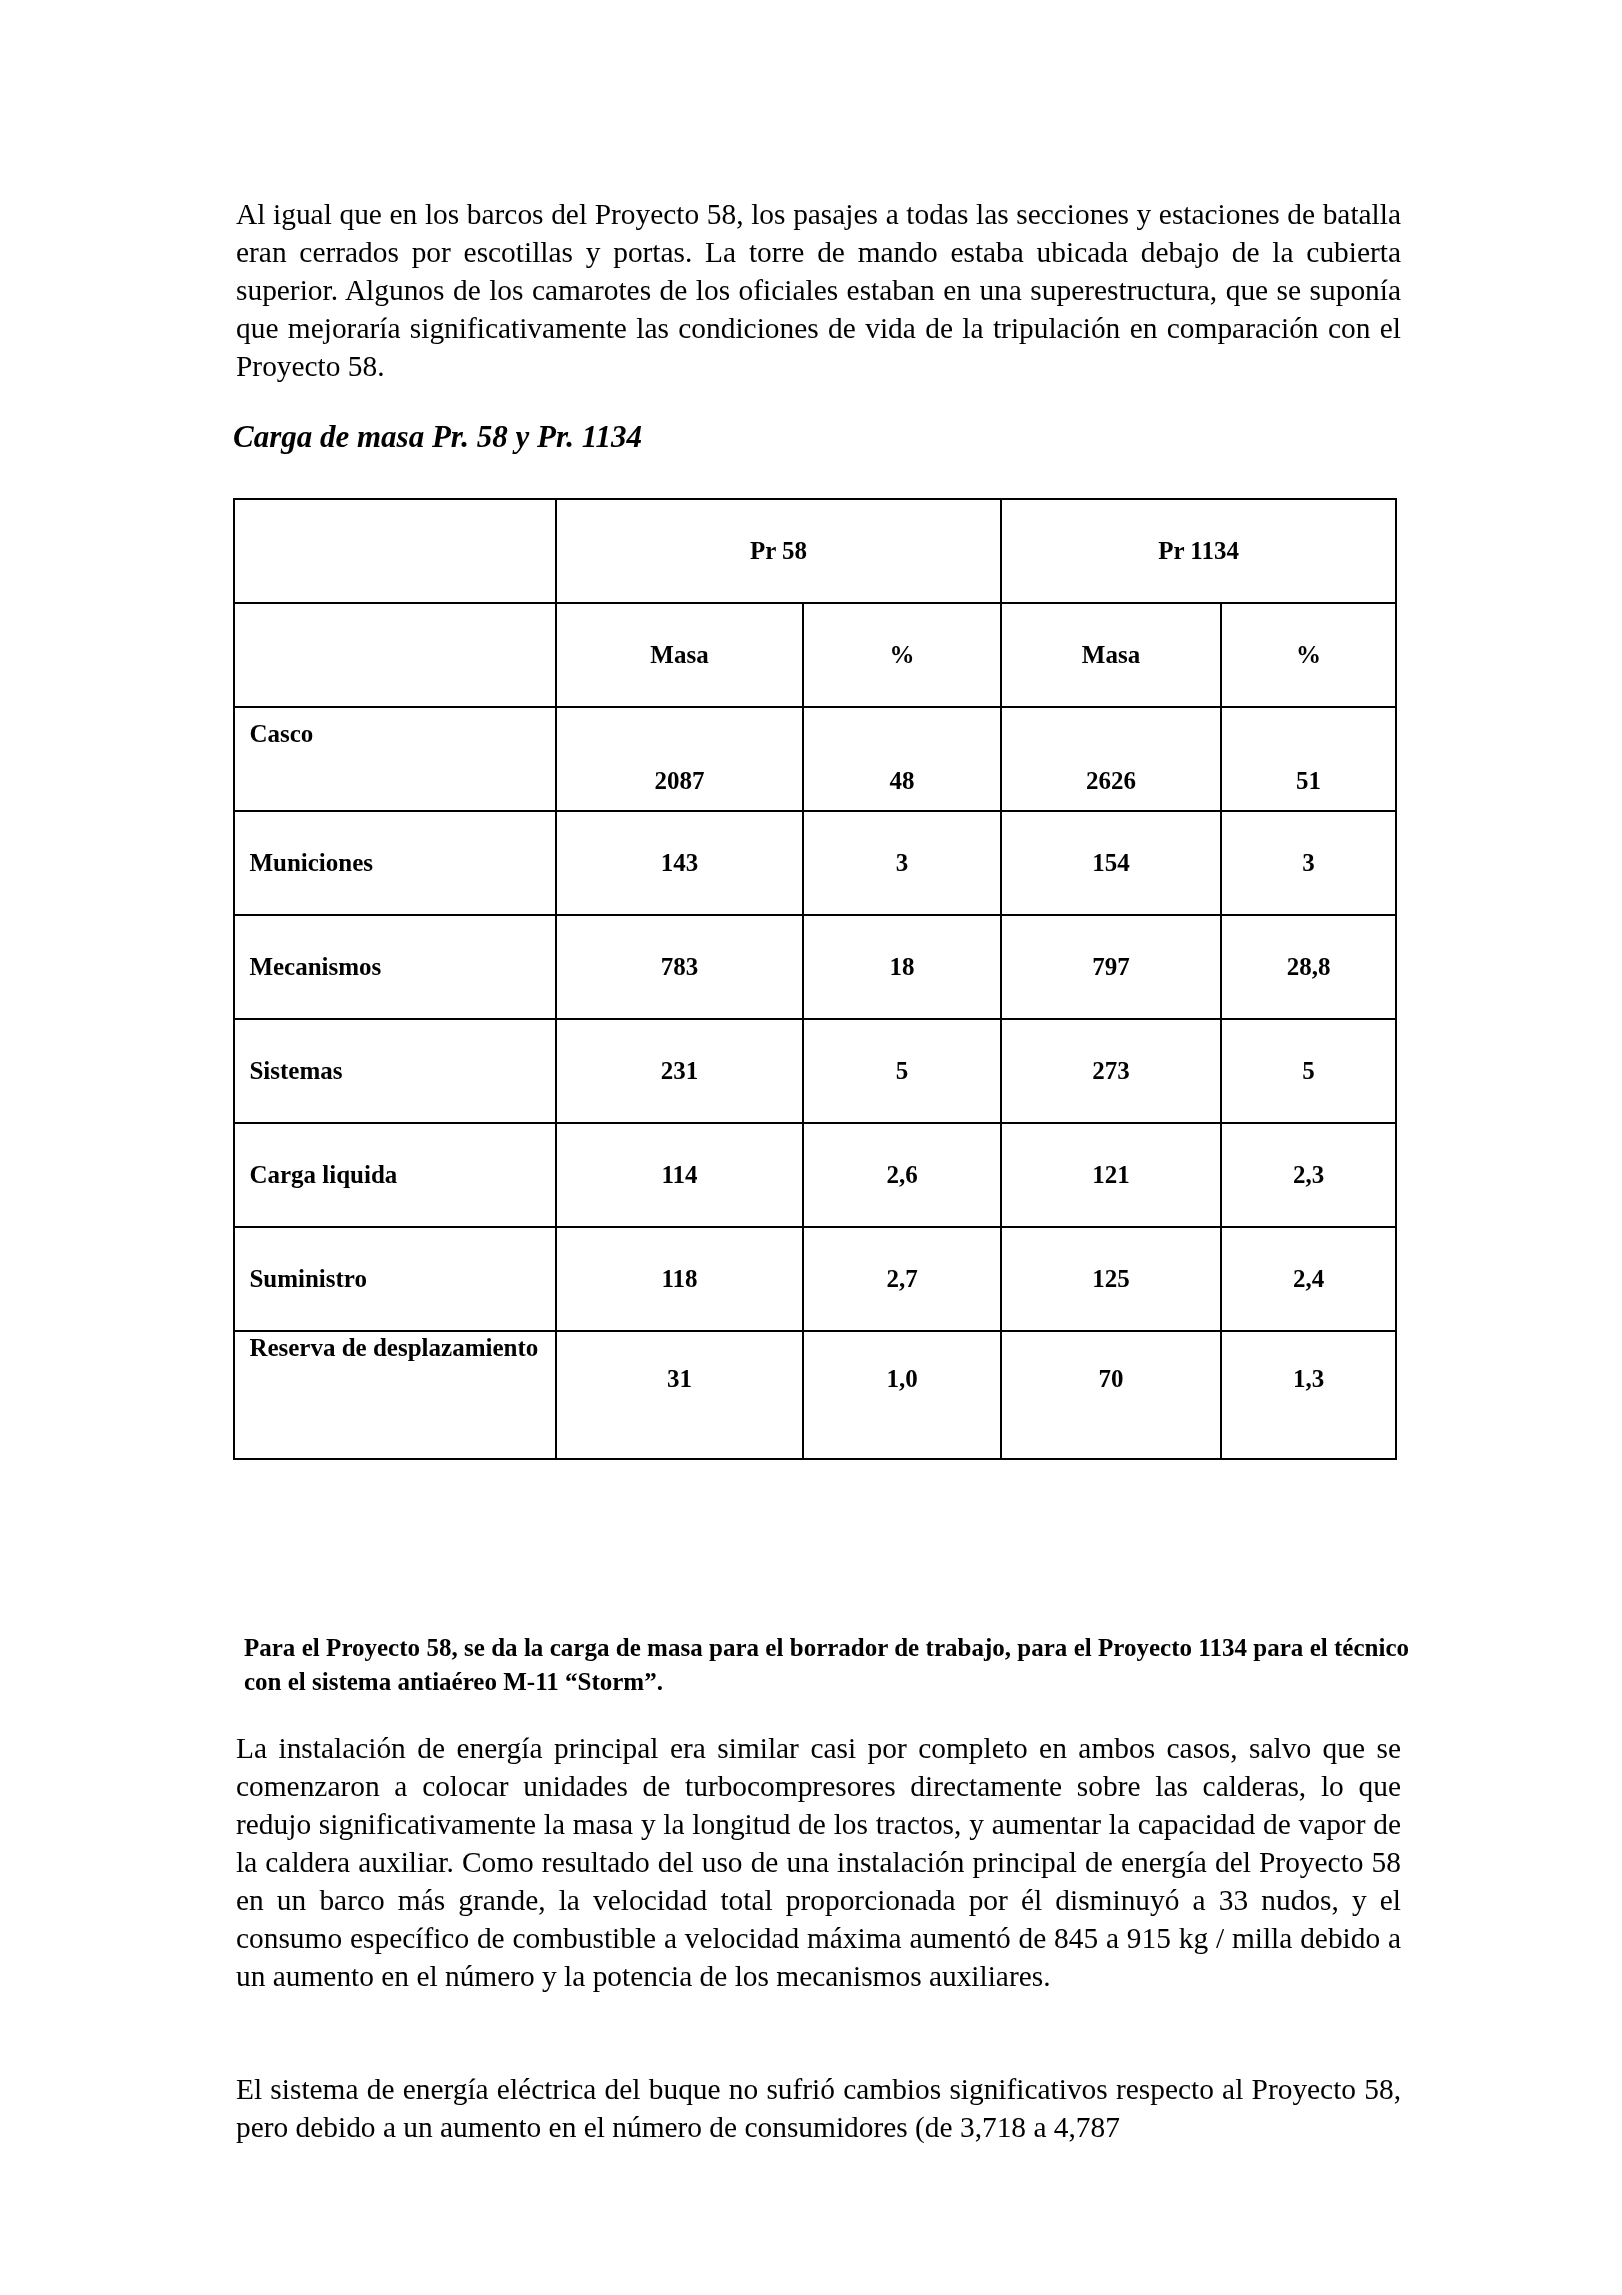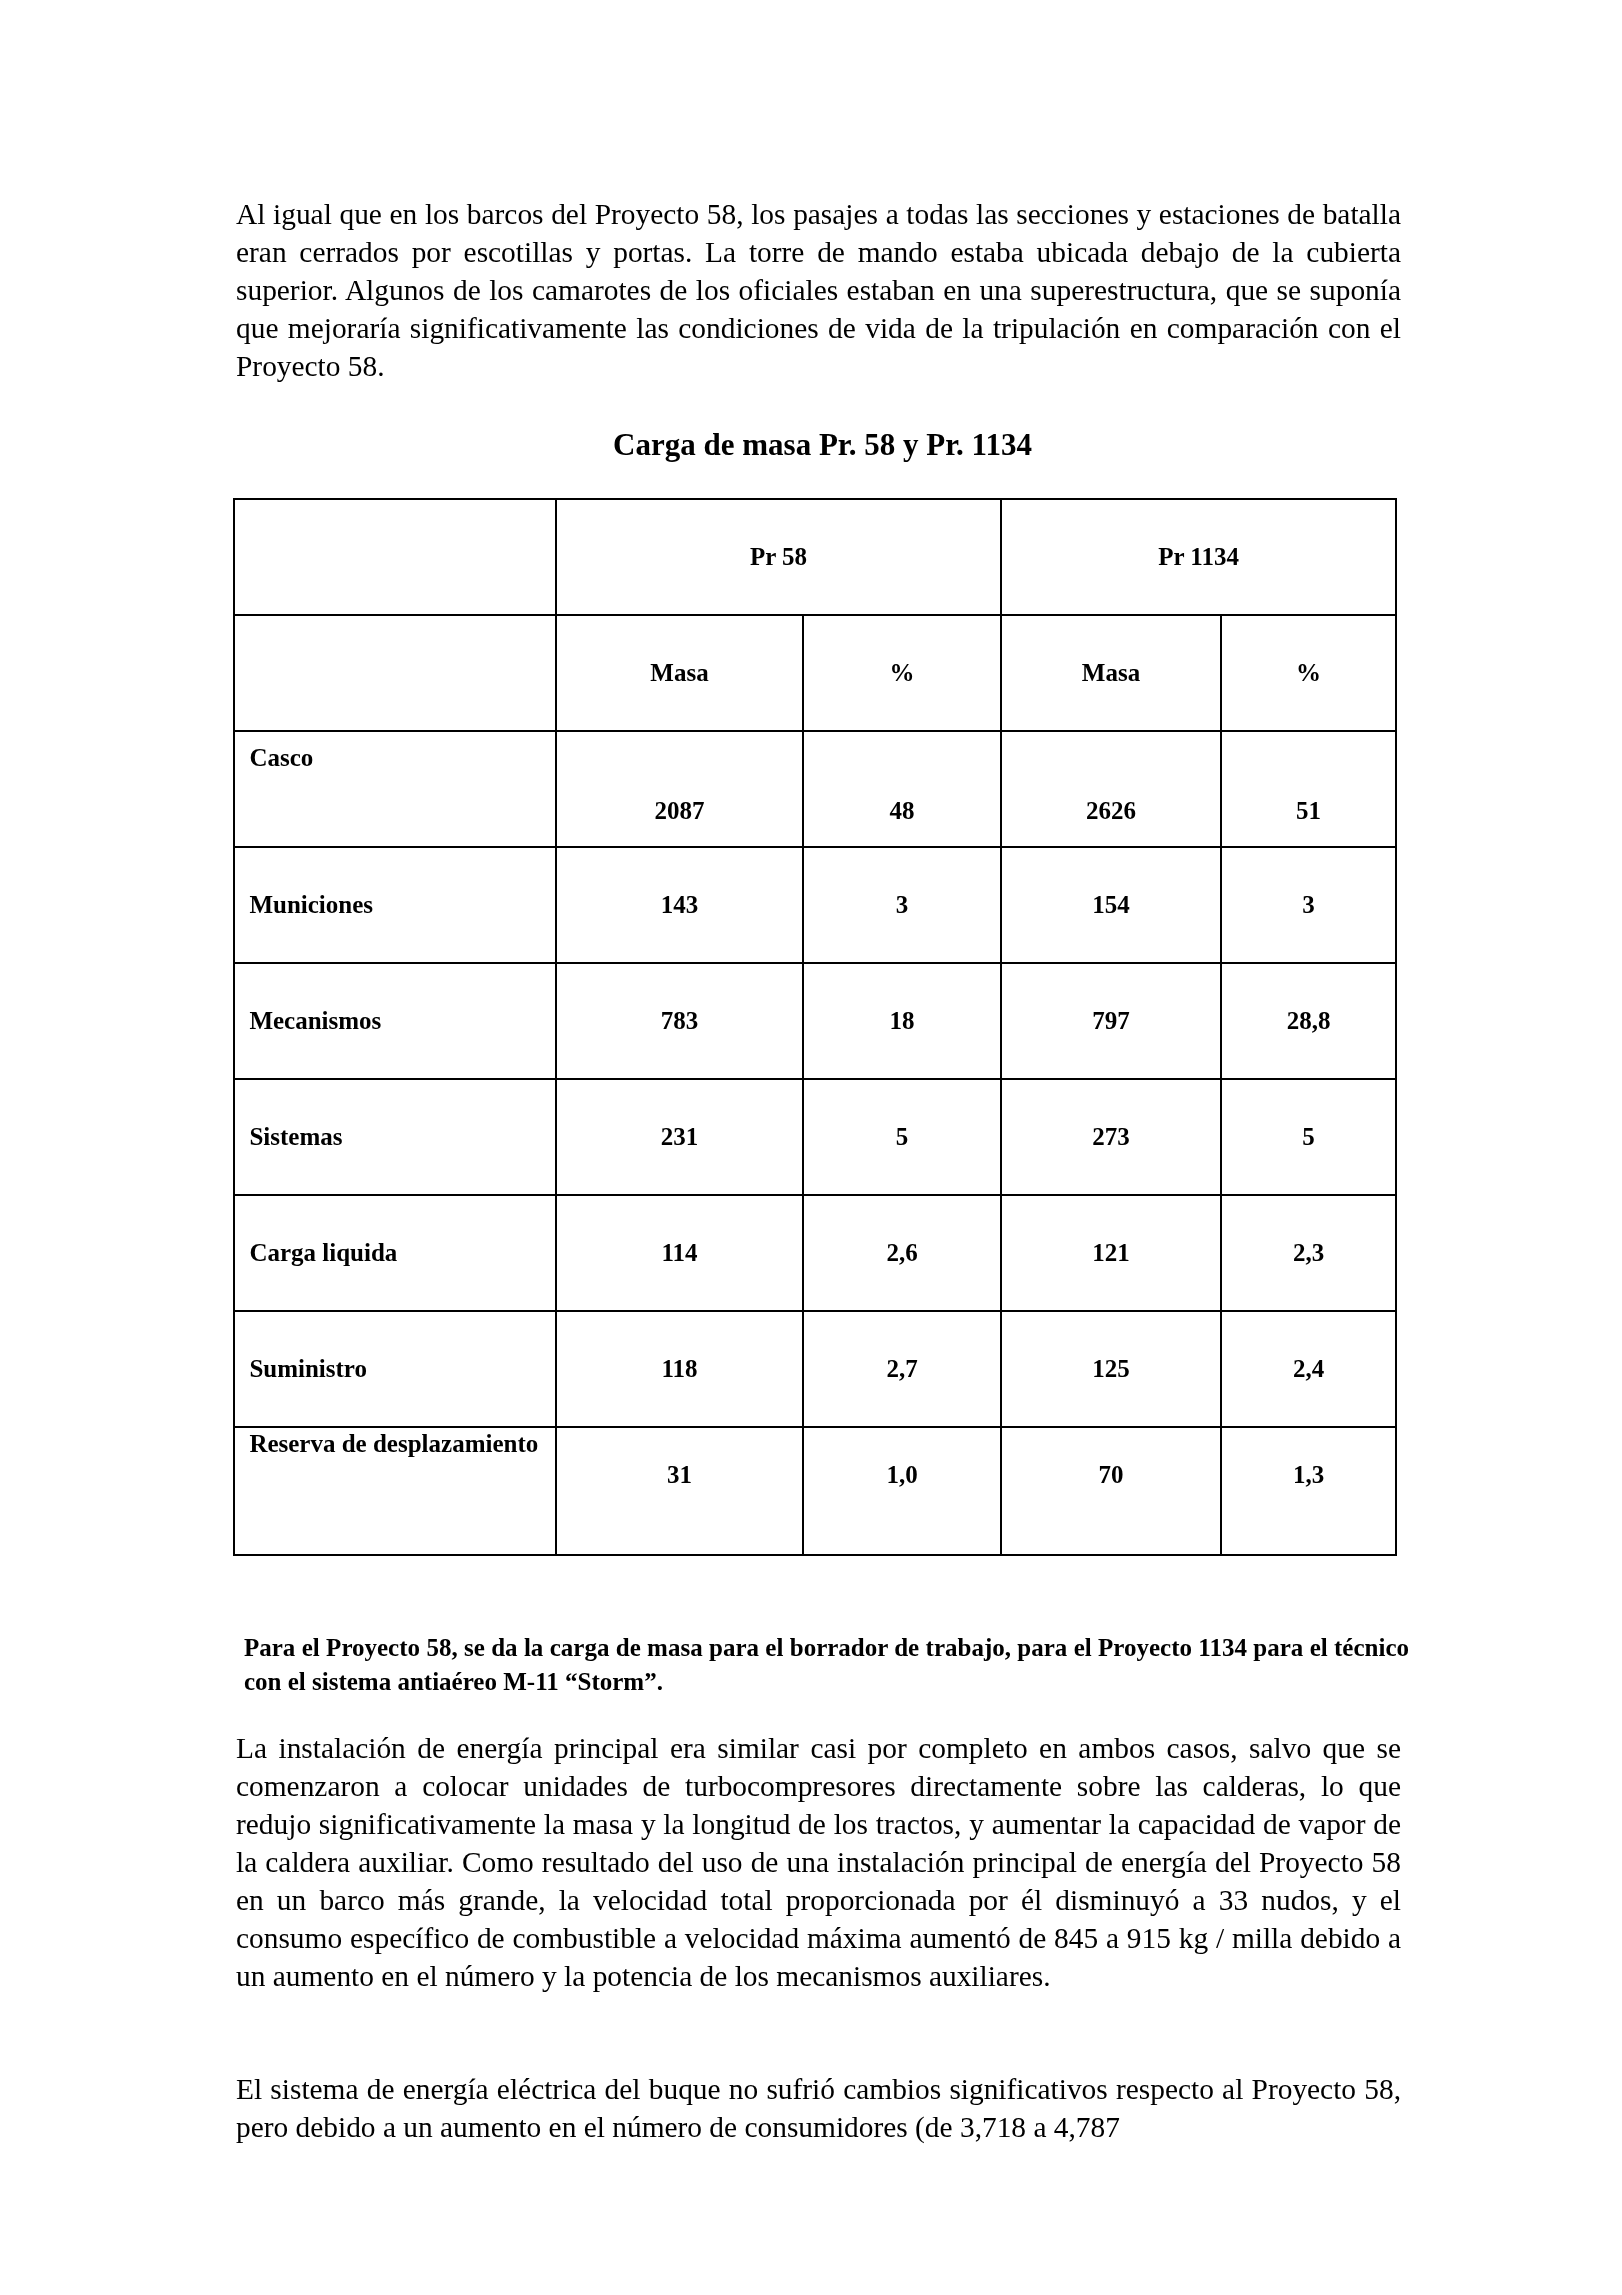--- a/index.html
+++ b/index.html
@@ -1,22 +1,22 @@
 <!DOCTYPE html>
 <html style="font-size:10.5px"><head>
 <meta charset="utf-8">
 <style>
   html, body { margin:0; padding:0; background:#ffffff; }
   body { width:1623px; height:2295px; position:relative; overflow:hidden; color:#000; font-family:"Liberation Serif", serif; }
   .para { position:absolute; left:236px; width:1165px; font-size:29.4px; line-height:38px; text-align:justify; margin:0; }
   #p1 { top:195px; }
-  #title { position:absolute; top:419px; left:233px; width:1163px; text-align:center; font-weight:bold; font-size:31px; margin:8px; }
+  #title { position:absolute; top:419px; left:233px; width:1163px; text-align:left; font-weight:bold; font-size:31px; margin:0;font-style:italic; }
   table { position:absolute; top:498px; left:233px; border-collapse:collapse; table-layout:fixed; width:1163px; }
   td, th { border:2px solid #000; font-family:"Liberation Serif", serif; font-weight:bold; font-size:25px; padding:0; }
-  tr.r { height:116px; }
+  tr.r { height:104px; }
   tr.rlast { height:128px; }
   col.c0 { width:322px; } col.c1 { width:247px; } col.c2 { width:198px; } col.c3 { width:220px; } col.c4 { width:175px; }
   .lab { text-align:left; padding-left:14.4px; vertical-align:middle; }
   .lab-top { vertical-align:top; padding-top:11.8px; }
   .num { text-align:center; vertical-align:middle; }
   .num-low { vertical-align:middle; padding-top:44px; }
   .num-top { vertical-align:top; padding-top:33px; }
   .lab-res { vertical-align:top; line-height:31px; }
   th { text-align:center; vertical-align:middle; font-weight:bold; }
   #note { position:absolute; top:1623px; left:236px; width:1165px; font-weight:bold; font-size:25px; line-height:34px; text-align:justify; margin:8px; }

